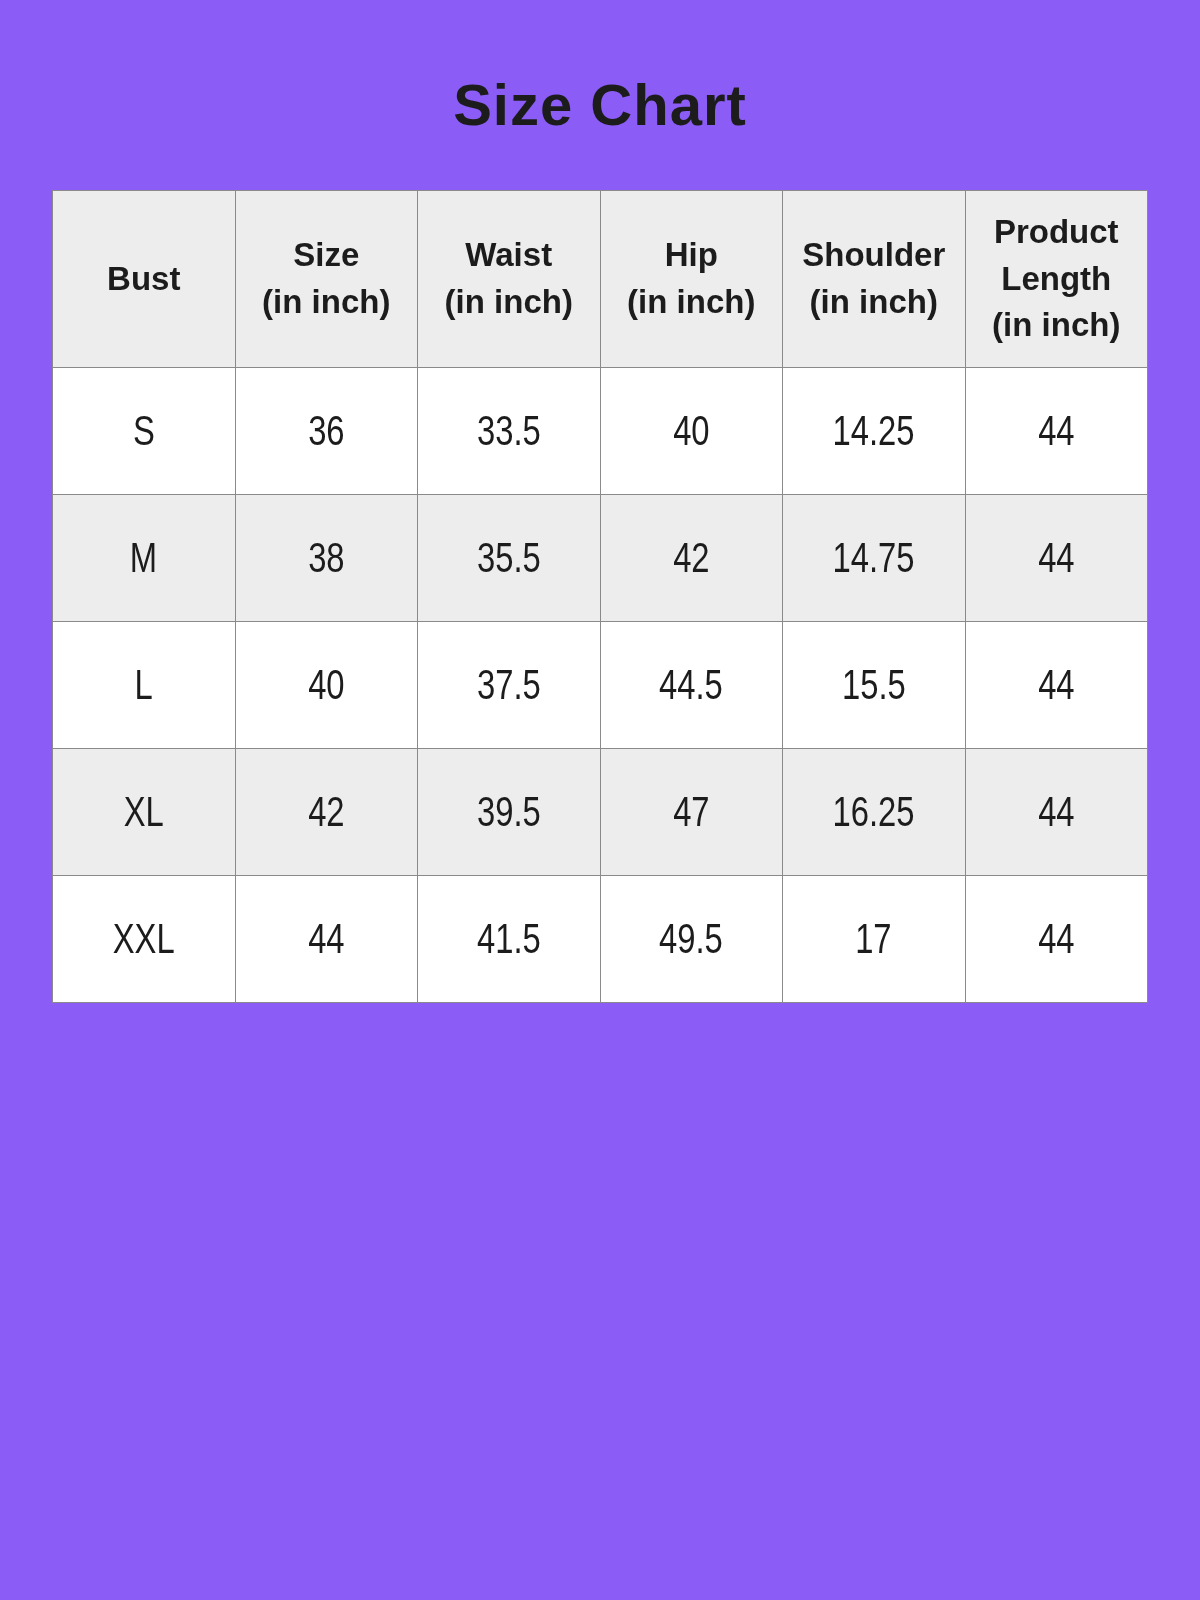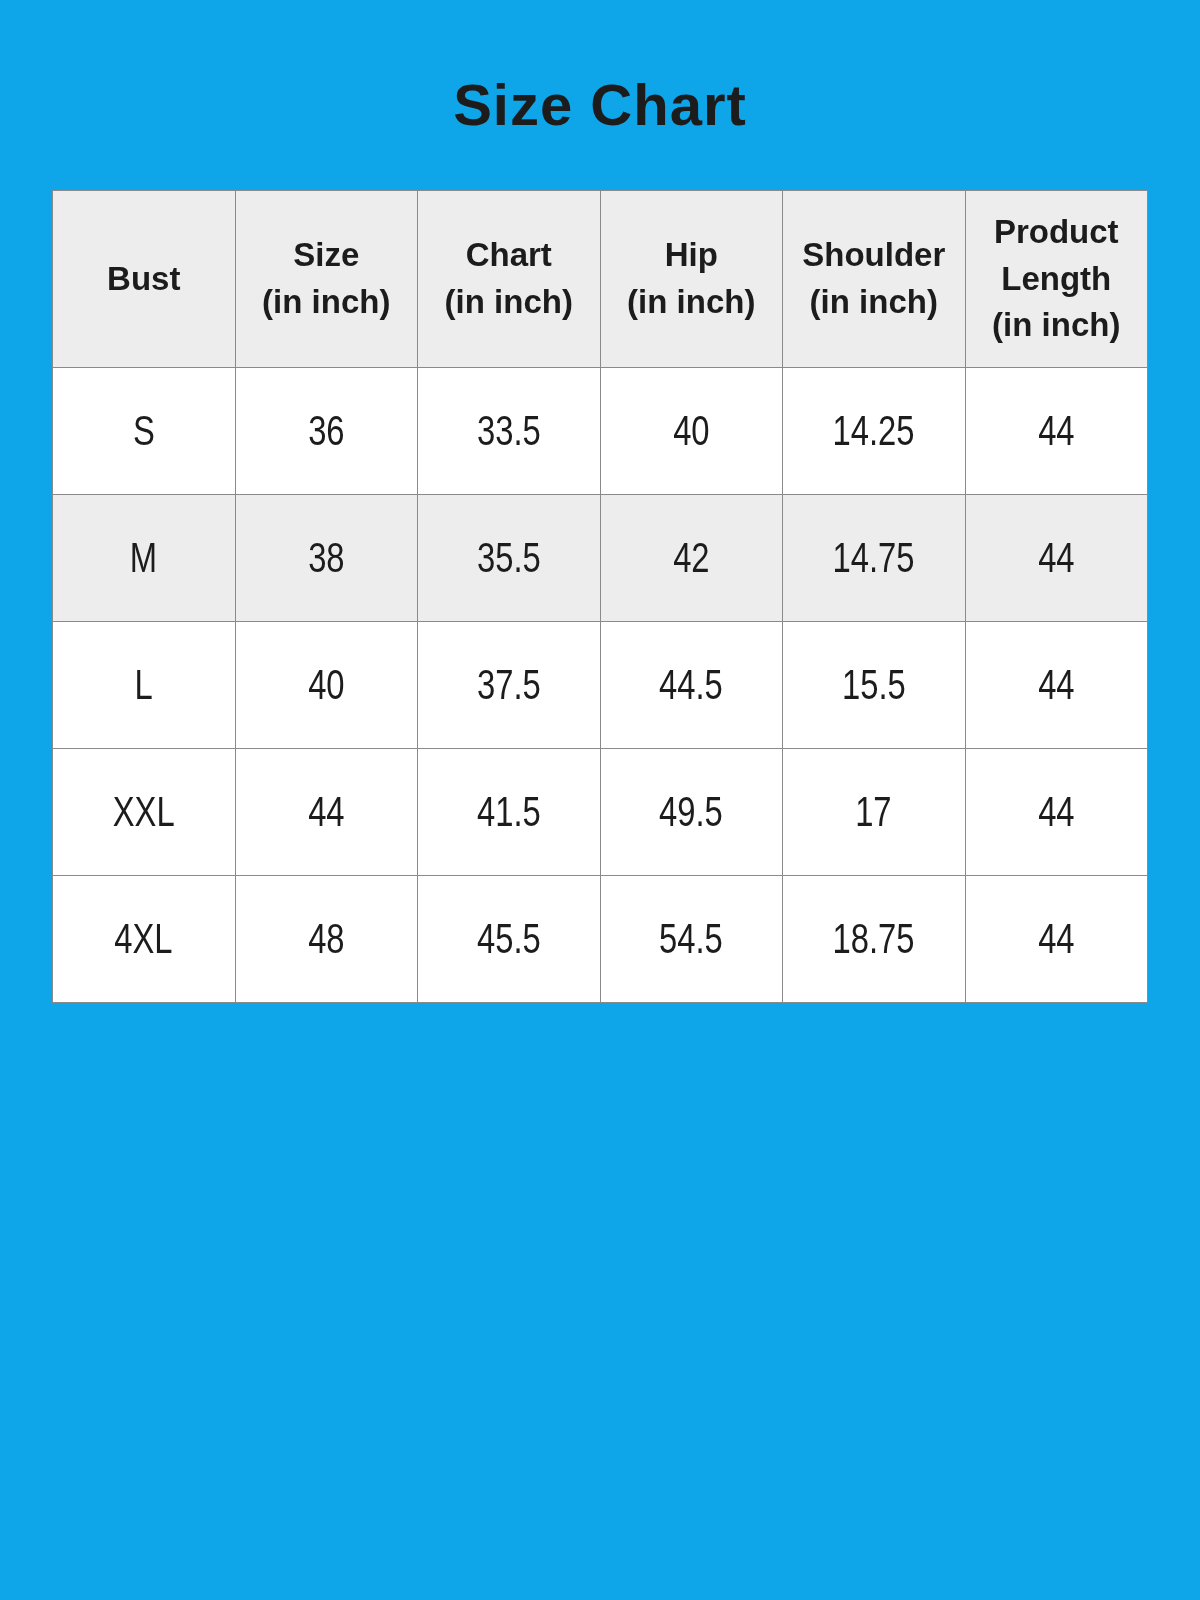--- a/index.html
+++ b/index.html
@@ -6,21 +6,21 @@
     margin: 0;
     padding: 0;
     background: #ffffff;
     font-family: "Liberation Sans", sans-serif;
     color: #1c1c1c;
   }
   .page {
     width: 1200px;
     height: 1600px;
     margin: 0 auto;
-    background: #0ea5e9;
+    background: #8b5cf6;
     box-sizing: border-box;
   }
   .page-title {
     text-align: center;
     font-size: 58px;
     font-weight: bold;
     letter-spacing: 1px;
     margin: 0;
     padding-top: 76px;
     line-height: 1;
@@ -80,21 +80,21 @@
         <tr>
           <th>
             <div class="h-label">Bust</div>
             <div class="h-unit"></div>
           </th>
           <th>
             <div class="h-label">Size</div>
             <div class="h-unit">(in inch)</div>
           </th>
           <th>
-            <div class="h-label">Chart</div>
+            <div class="h-label">Waist</div>
             <div class="h-unit">(in inch)</div>
           </th>
           <th>
             <div class="h-label">Hip</div>
             <div class="h-unit">(in inch)</div>
           </th>
           <th>
             <div class="h-label">Shoulder</div>
             <div class="h-unit">(in inch)</div>
           </th>
@@ -126,36 +126,36 @@
 
         <tr>
           <td><span class="cell-val">L</span></td>
           <td><span class="cell-val">40</span></td>
           <td><span class="cell-val">37.5</span></td>
           <td><span class="cell-val">44.5</span></td>
           <td><span class="cell-val">15.5</span></td>
           <td><span class="cell-val">44</span></td>
         </tr>
 
+        <tr class="striped">
+          <td><span class="cell-val">XL</span></td>
+          <td><span class="cell-val">42</span></td>
+          <td><span class="cell-val">39.5</span></td>
+          <td><span class="cell-val">47</span></td>
+          <td><span class="cell-val">16.25</span></td>
+          <td><span class="cell-val">44</span></td>
+        </tr>
 
         <tr>
           <td><span class="cell-val">XXL</span></td>
           <td><span class="cell-val">44</span></td>
           <td><span class="cell-val">41.5</span></td>
           <td><span class="cell-val">49.5</span></td>
           <td><span class="cell-val">17</span></td>
           <td><span class="cell-val">44</span></td>
         </tr>
 
 
-        <tr>
-          <td><span class="cell-val">4XL</span></td>
-          <td><span class="cell-val">48</span></td>
-          <td><span class="cell-val">45.5</span></td>
-          <td><span class="cell-val">54.5</span></td>
-          <td><span class="cell-val">18.75</span></td>
-          <td><span class="cell-val">44</span></td>
-        </tr>
 
       </tbody>
     </table>
   </div>
 </div>
 
 </body></html>

